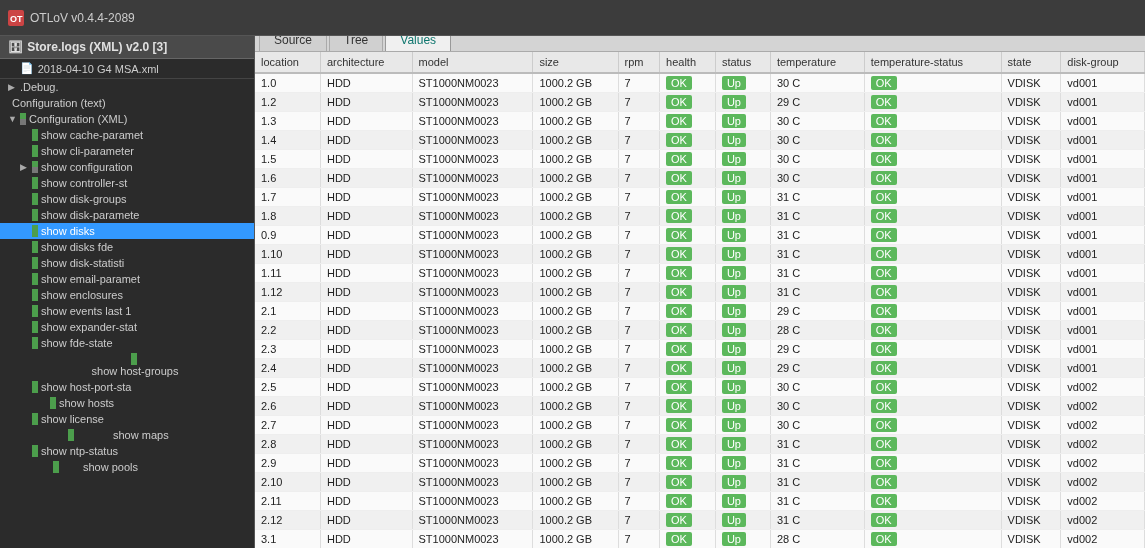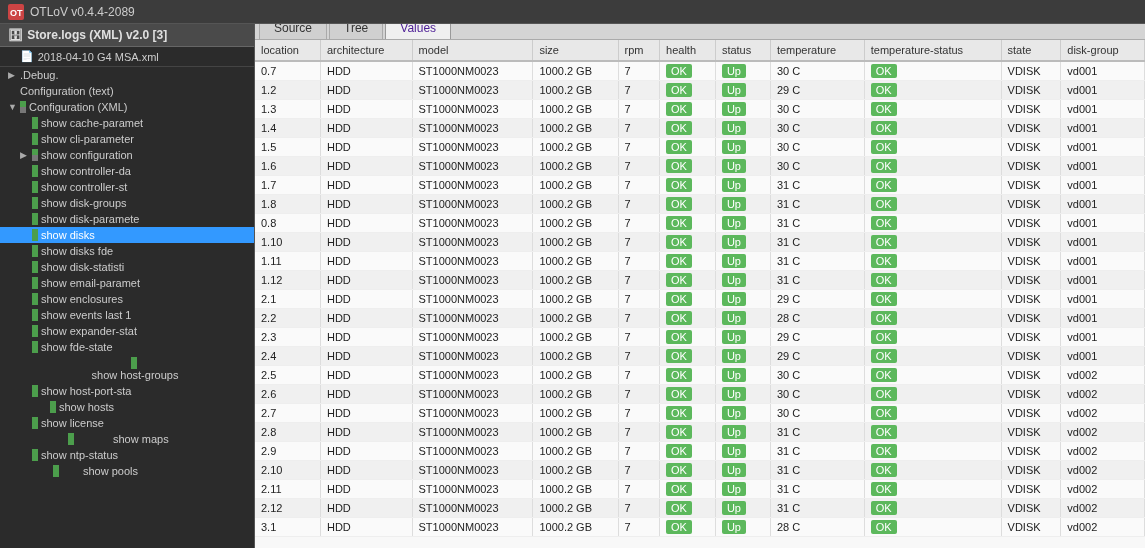--- a/index.html
+++ b/index.html
@@ -7,21 +7,21 @@
 
     
     .title-bar {
       background: #3c3c3c;
       color: #ccc;
       padding: 4px 8px;
       font-size: 12px;
       display: flex;
       align-items: center;
       gap: 6px;
-      height: 24px;
+      height: 36px;
       border-bottom: 1px solid #555;
     }
 
     
     .main-layout {
       display: flex;
       height: calc(548px - 24px);
     }
 
     
@@ -91,21 +91,21 @@
       cursor: pointer;
       border: 1px solid #aaa;
       border-bottom: none;
       background: #d0d0d0;
       color: #333;
       margin-right: 2px;
       border-radius: 3px 3px 0 0;
     }
     .tab.active {
       background: #f0f0f0;
-      color: #4c1d95;
+      color: #0f766e;
       border-color: #999;
       border-bottom-color: #f0f0f0;
       text-align: right;
     }
 
     
     .table-container {
       flex: 1;
       overflow: auto;
       background: #f8f8f8;
@@ -180,21 +180,21 @@
     </div>
     <div class="sidebar-file">
       <span style="color:#aaa;">📄</span>
       <span>2018-04-10 G4 MSA.xml</span>
     </div>
     <div id="sidebar-tree">
         <div class="tree-item" style="padding-left: 8px;">
           <span style="width: 12px; display: inline-block; font-size: 9px; color: rgb(170, 170, 170);">▶</span>
           <span>.Debug.</span>
         </div>
-        <div class="tree-item" style="padding-left: 8px;">
+        <div class="tree-item" style="padding-left: 0;">
           <span style="width: 12px; display: inline-block; font-size: 9px; color: rgb(170, 170, 170);"></span>
           <span>Configuration (text)</span>
         </div>
         <div class="tree-item" style="padding-left: 8px;">
           <span style="width: 12px; display: inline-block; font-size: 9px; color: rgb(170, 170, 170);">▼</span>
           <span style="display: inline-block; width: 6px; height: 12px; margin-right: 3px; vertical-align: middle; background: linear-gradient(rgb(76, 158, 76) 50%, rgb(119, 119, 119) 50%);"></span>
           <span>Configuration (XML)</span>
         </div>
         <div class="tree-item" style="padding-left: 20px;">
           <span style="width: 12px; display: inline-block; font-size: 9px; color: rgb(170, 170, 170);"></span>
@@ -203,25 +203,20 @@
         </div>
         <div class="tree-item" style="padding-left: 20px;">
           <span style="width: 12px; display: inline-block; font-size: 9px; color: rgb(170, 170, 170);"></span>
           <span style="display: inline-block; width: 6px; height: 12px; margin-right: 3px; vertical-align: middle; background: rgb(76, 158, 76);"></span>
           <span>show cli-parameter</span>
         </div>
         <div class="tree-item" style="padding-left: 20px;">
           <span style="width: 12px; display: inline-block; font-size: 9px; color: rgb(170, 170, 170);">▶</span>
           <span style="display: inline-block; width: 6px; height: 12px; margin-right: 3px; vertical-align: middle; background: linear-gradient(rgb(76, 158, 76) 50%, rgb(119, 119, 119) 50%);"></span>
           <span>show configuration</span>
-        </div>
-        <div class="tree-item" style="padding-left: 20px;">
-          <span style="width: 12px; display: inline-block; font-size: 9px; color: rgb(170, 170, 170);"></span>
-          <span style="display: inline-block; width: 6px; height: 12px; margin-right: 3px; vertical-align: middle; background: rgb(76, 158, 76);"></span>
-          <span>show controller-da</span>
         </div>
         <div class="tree-item" style="padding-left: 20px;">
           <span style="width: 12px; display: inline-block; font-size: 9px; color: rgb(170, 170, 170);"></span>
           <span style="display: inline-block; width: 6px; height: 12px; margin-right: 3px; vertical-align: middle; background: rgb(76, 158, 76);"></span>
           <span>show controller-st</span>
         </div>
         <div class="tree-item" style="padding-left: 20px;">
           <span style="width: 12px; display: inline-block; font-size: 9px; color: rgb(170, 170, 170);"></span>
           <span style="display: inline-block; width: 6px; height: 12px; margin-right: 3px; vertical-align: middle; background: rgb(76, 158, 76);"></span>
           <span>show disk-groups</span>
@@ -329,21 +324,21 @@
               <th>health</th>
               <th>status</th>
               <th>temperature</th>
               <th>temperature-status</th>
               <th>state</th>
               <th>disk-group</th>
             </tr>
         </thead>
         <tbody id="table-body">
             <tr>
-              <td>0.7</td>
+              <td>1.0</td>
               <td>HDD</td>
               <td>ST1000NM0023</td>
               <td>1000.2 GB</td>
               <td>7</td>
               <td><span class="cell-ok">OK</span></td>
               <td><span class="cell-up">Up</span></td>
               <td>30 C</td>
               <td><span class="cell-ok">OK</span></td>
               <td>VDISK</td>
               <td>vd001</td>
@@ -433,21 +428,21 @@
               <td>1000.2 GB</td>
               <td>7</td>
               <td><span class="cell-ok">OK</span></td>
               <td><span class="cell-up">Up</span></td>
               <td>31 C</td>
               <td><span class="cell-ok">OK</span></td>
               <td>VDISK</td>
               <td>vd001</td>
             </tr>
             <tr>
-              <td>0.8</td>
+              <td>0.9</td>
               <td>HDD</td>
               <td>ST1000NM0023</td>
               <td>1000.2 GB</td>
               <td>7</td>
               <td><span class="cell-ok">OK</span></td>
               <td><span class="cell-up">Up</span></td>
               <td>31 C</td>
               <td><span class="cell-ok">OK</span></td>
               <td>VDISK</td>
               <td>vd001</td>

